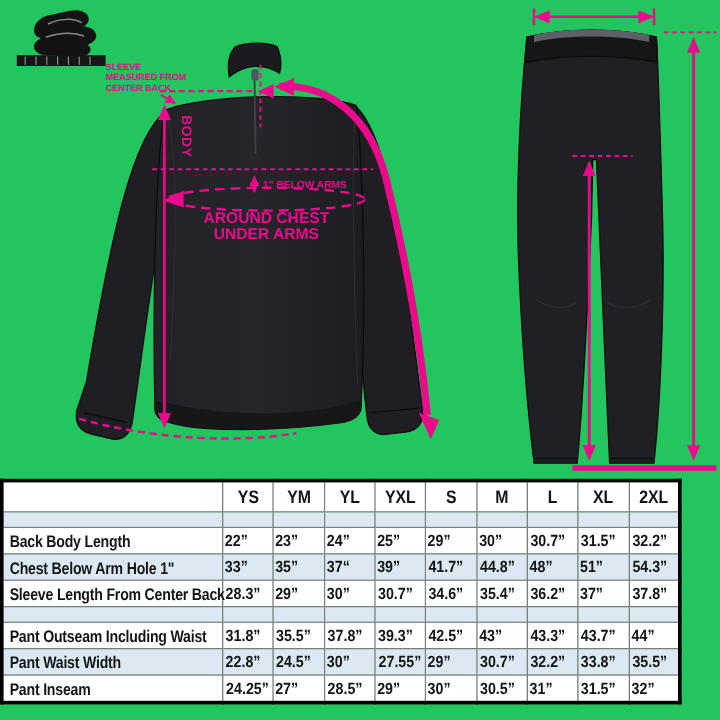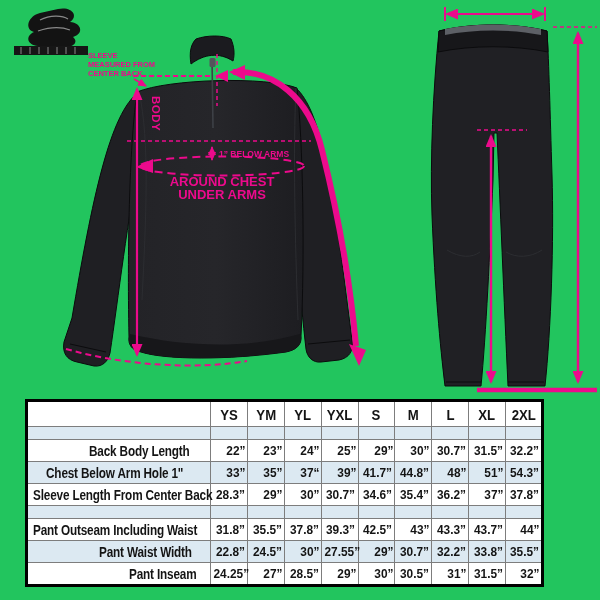--- a/index.html
+++ b/index.html
@@ -1,26 +1,26 @@
 <!DOCTYPE html>
 <html><head>
 <meta charset="utf-8">
 <style>
   html,body{margin:0;padding:0;background:#fff;width:600px;height:600px;overflow:hidden;
     font-family:"Liberation Sans",sans-serif;}
   #stage{position:relative;width:600px;height:600px;background:#22c55e;}
   #diagram{position:absolute;left:0;top:0;}
   
-  #size-table{position:absolute;left:0;top:399px;width:519px;border-collapse:collapse;
-    table-layout:fixed;border:3px solid #000;margin-left:25px;}
+  #size-table{position:absolute;left:0;top:399px;width:568px;border-collapse:collapse;
+    table-layout:fixed;border:3px solid #000;}
   #size-table td,#size-table th{border:1px solid #7d7d7d;padding:0;margin:0;
     font-weight:bold;color:#141414;white-space:nowrap;overflow:visible;}
   #size-table th{height:24px;font-size:15px;text-align:center;background:#fff;}
   #size-table tr.spacer td{height:12px;background:#dce9f2;}
-  #size-table tr.data td{height:21px;font-size:13.5px;text-align:right;background:#fff;}
+  #size-table tr.data td{height:21px;font-size:13.5px;text-align:left;background:#fff;}
   #size-table tr.data.alt td{background:#dce9f2;}
   #size-table td.rowlabel{text-align:left;}
   .cnd{display:inline-block;transform:scaleX(0.84);transform-origin:left center;
     letter-spacing:-0.2px;}
   .cndc{display:inline-block;transform:scaleX(0.88);transform-origin:center center;}
   td.rowlabel .cnd{padding-left:6px;font-size:14px;}
 </style>
 </head>
 <body>
 

